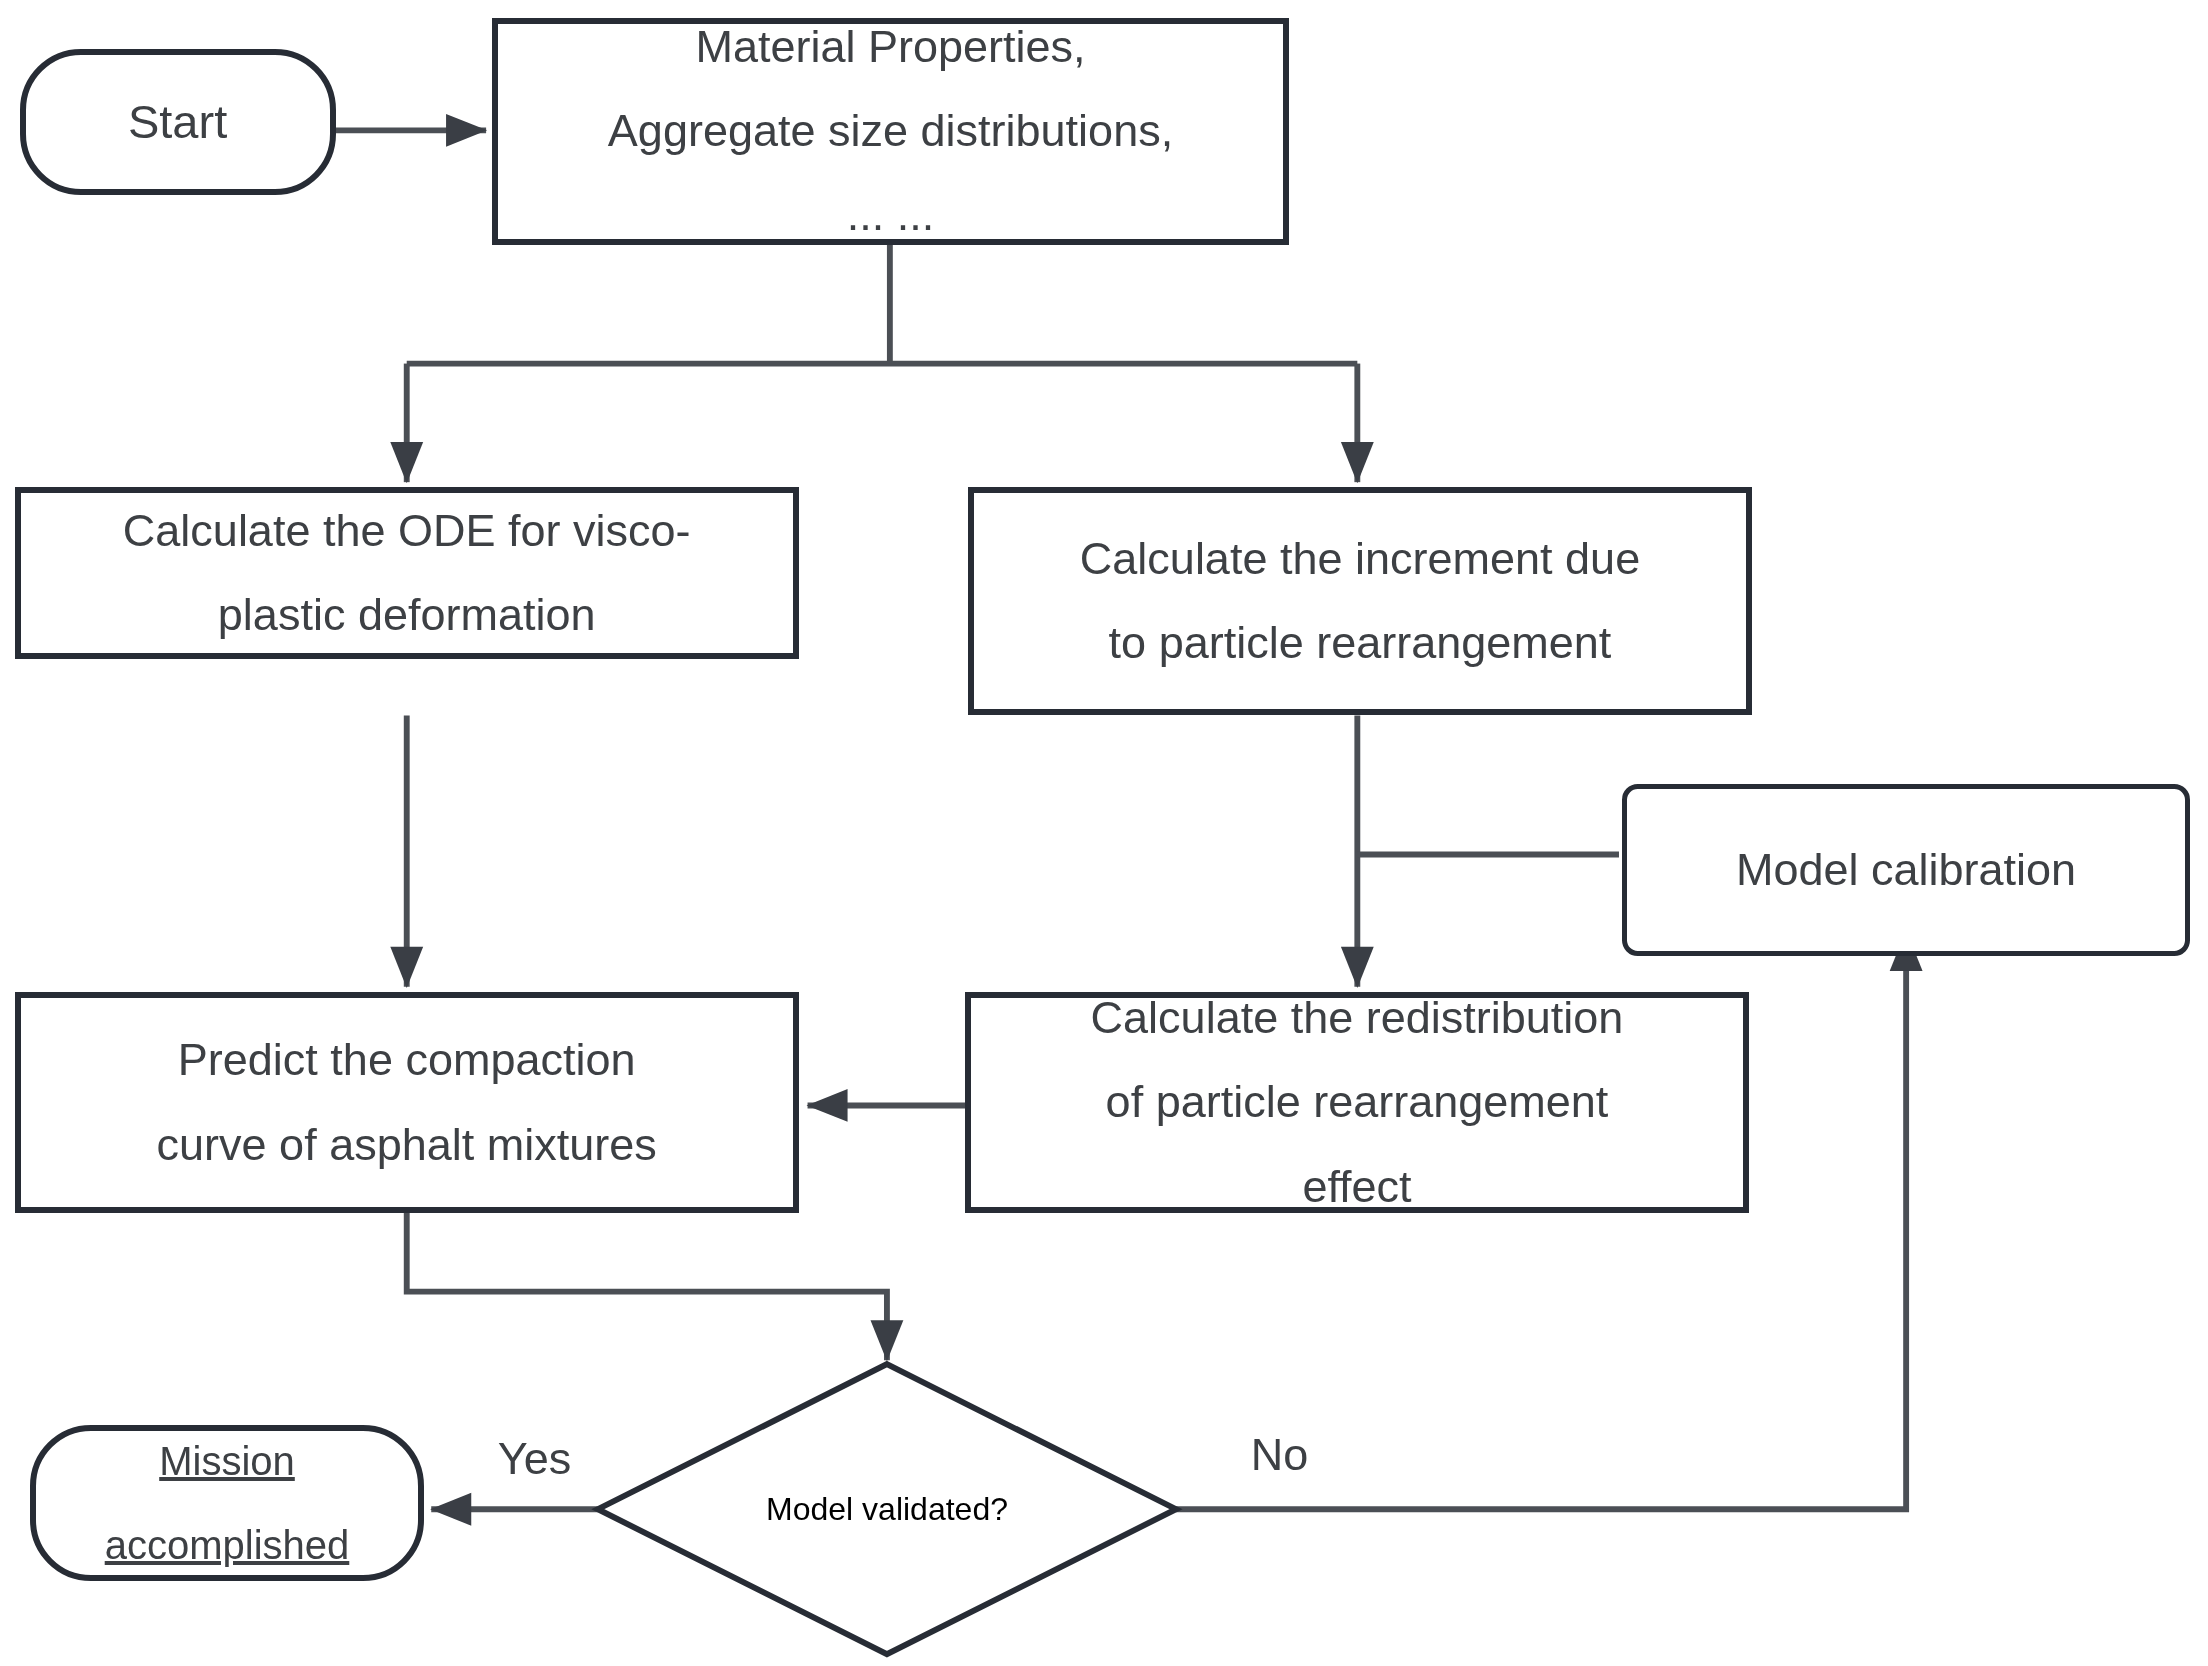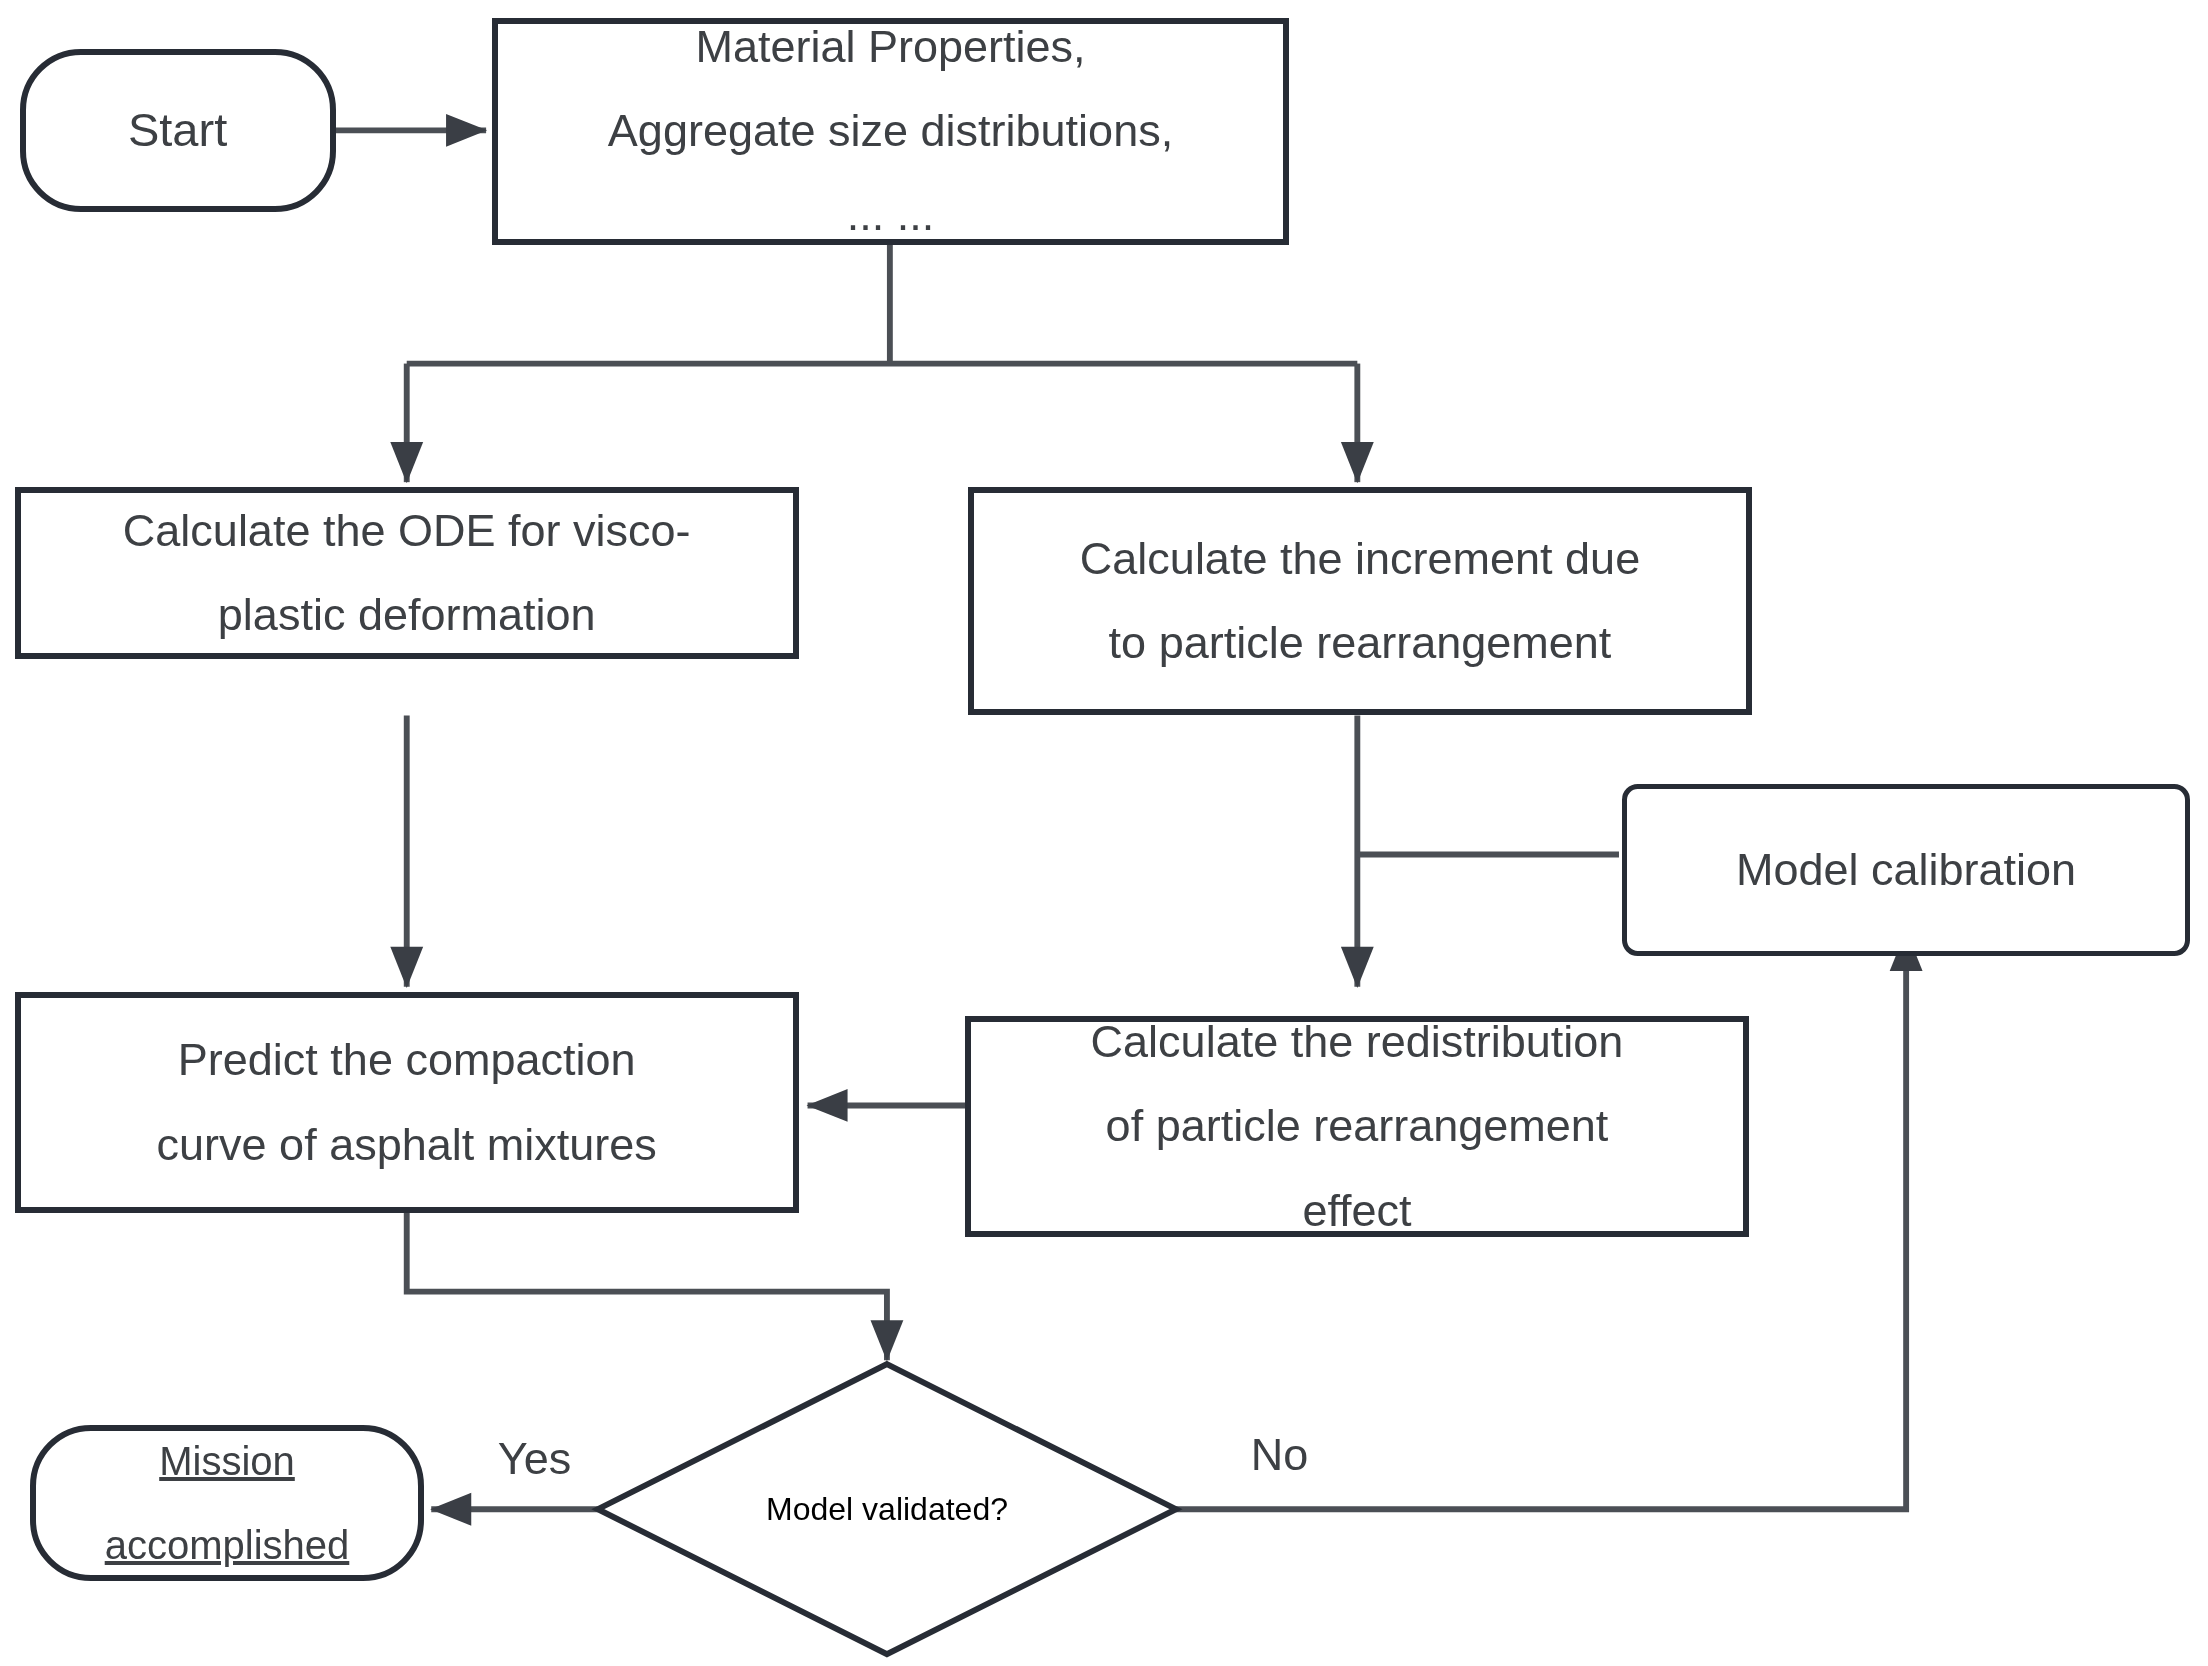--- a/index.html
+++ b/index.html
@@ -81,21 +81,21 @@
       <path d="M1385,730 V1007" marker-end="url(#arrow)"></path>
       <path d="M1385,872 H1652"></path>
       <path d="M985,1128 H824" marker-end="url(#arrow)"></path>
       <path d="M415,1237 V1318 H905 V1388" marker-end="url(#arrow)"></path>
       <path d="M610,1540 H440" marker-end="url(#arrow)"></path>
       <path d="M1200,1540 H1945 V950" marker-end="url(#arrow)"></path>
     </g>
     <polygon points="905,1392 1200,1540 905,1688 610,1540" fill="#ffffff" stroke="#272c35" stroke-width="6"></polygon>
   </svg>
 
-  <div class="node pill" style="left:19.6px; top:49px; width:316px; height:163px;">
+  <div class="node pill" style="left:19.6px; top:49px; width:316px; height:146px;">
     <span class="line">Start</span>
   </div>
 
   <div class="node" style="left:492px; top:17.6px; width:797px; height:227px;">
     <span class="line">Material Properties,</span>
     <span class="line">Aggregate size distributions,</span>
     <span class="line">... ...</span>
   </div>
 
   <div class="node" style="left:14.7px; top:487px; width:784px; height:172px;">
@@ -105,21 +105,21 @@
 
   <div class="node" style="left:968px; top:487px; width:784px; height:228px;">
     <span class="line">Calculate the increment due</span>
     <span class="line">to particle rearrangement</span>
   </div>
 
   <div class="node soft" style="left:1622px; top:784px; width:568px; height:172px;">
     <span class="line">Model calibration</span>
   </div>
 
-  <div class="node" style="left:965px; top:1016px; width:784px; height:221px;">
+  <div class="node" style="left:965px; top:992px; width:784px; height:221px;">
     <span class="line">Calculate the redistribution</span>
     <span class="line">of particle rearrangement</span>
     <span class="line">effect</span>
   </div>
 
   <div class="node" style="left:14.7px; top:992px; width:784px; height:221px;">
     <span class="line">Predict the compaction</span>
     <span class="line">curve of asphalt mixtures</span>
   </div>
 

